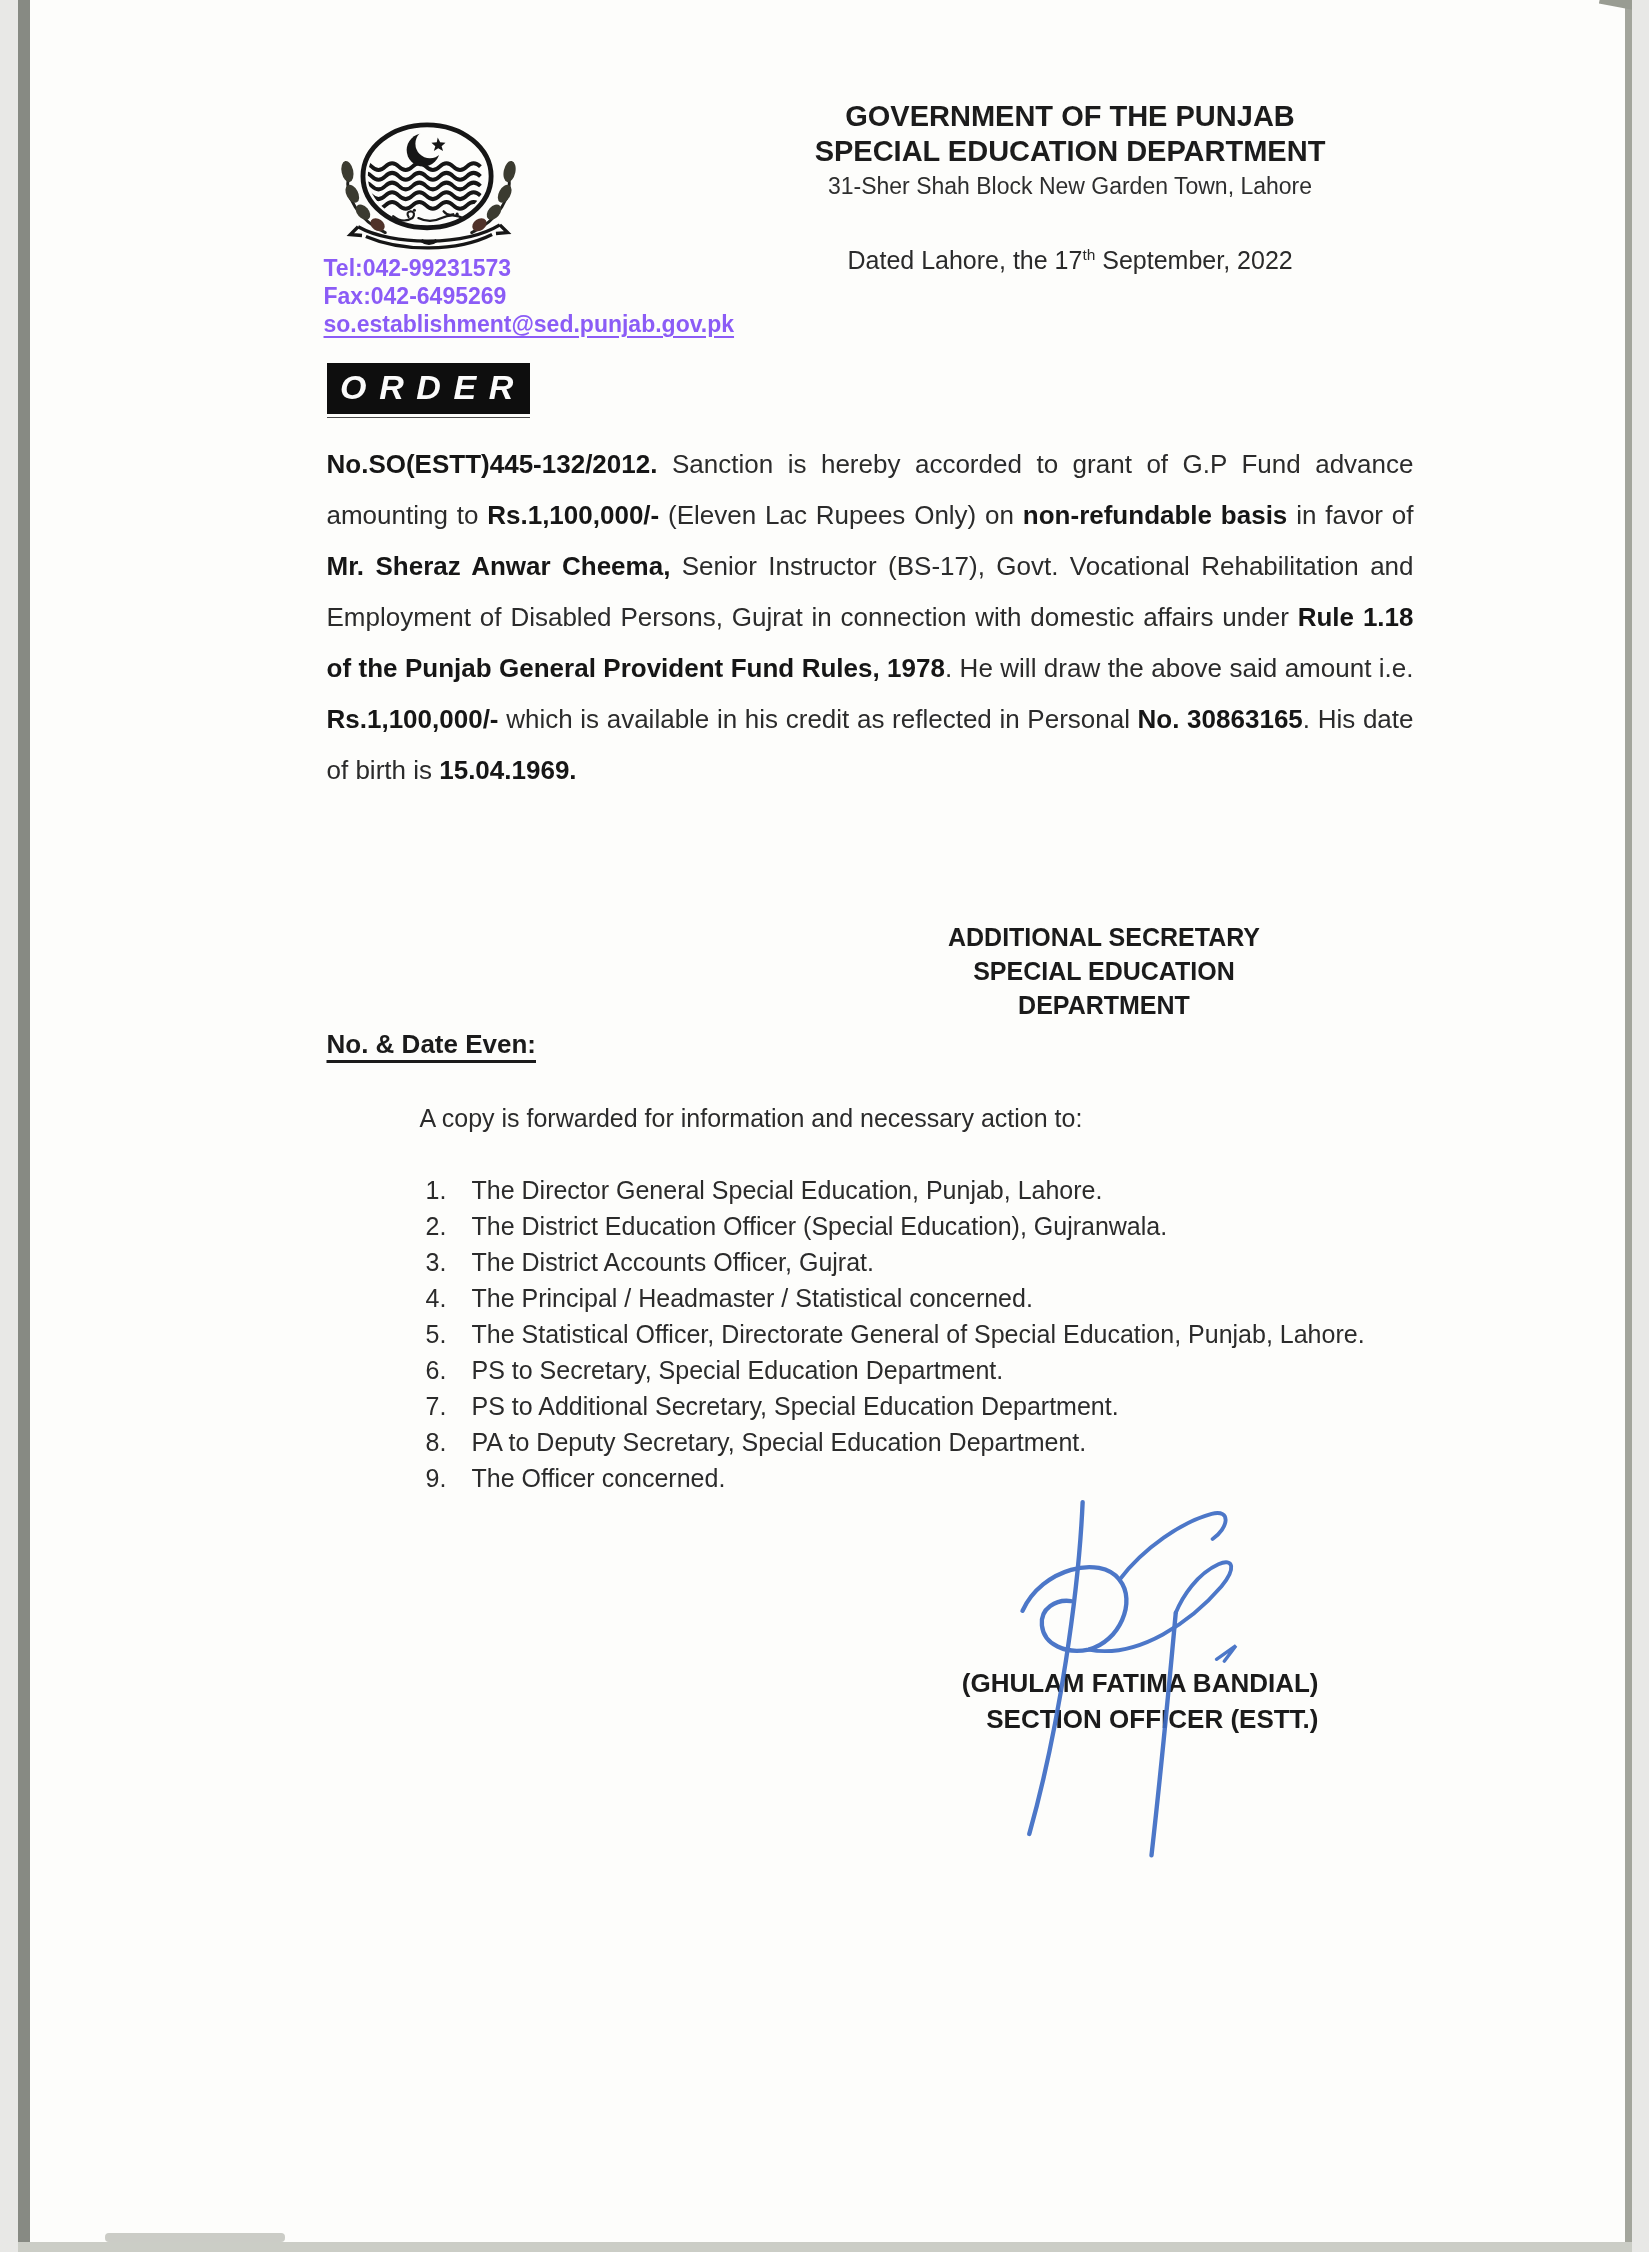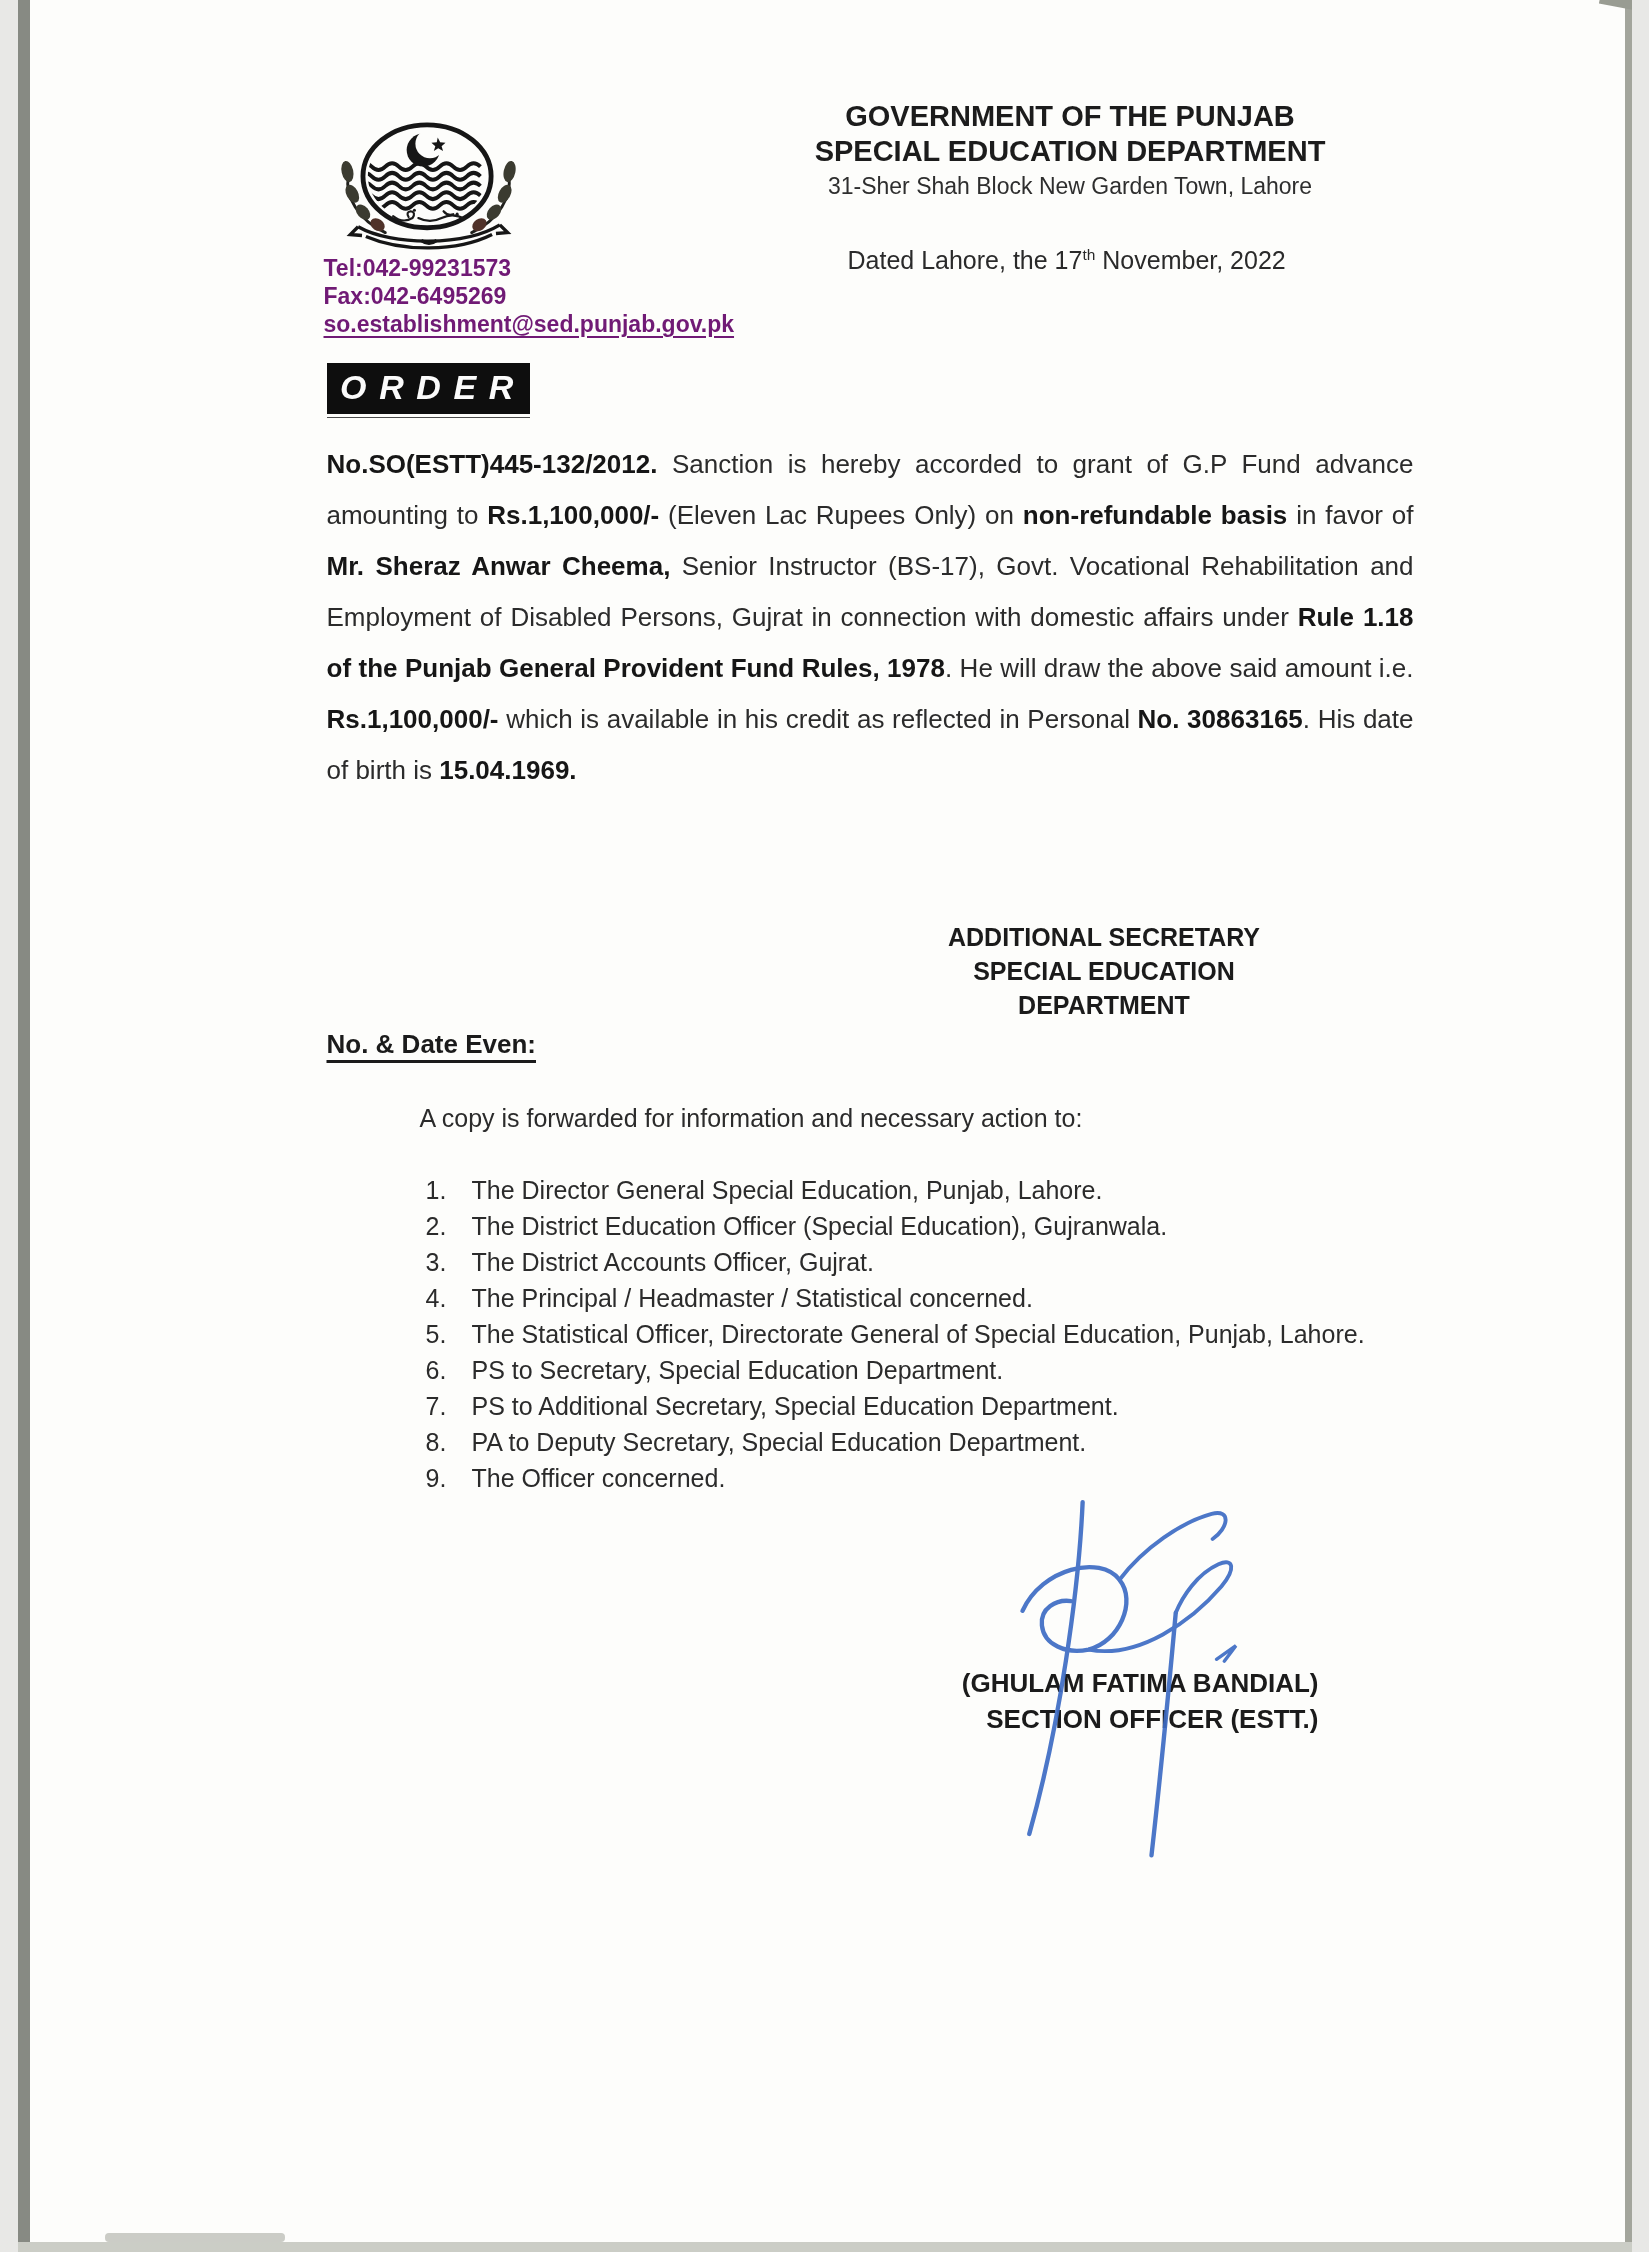--- a/index.html
+++ b/index.html
@@ -17,21 +17,21 @@
   .edge-bottom{position:absolute;left:0;bottom:0;width:1650px;height:9.7px;background:#cbcdc6;}
   .edge-bottom-smudge{position:absolute;left:87px;top:2233px;width:180px;height:8.7px;background:#b9bbb4;border-radius:3.9px;opacity:.75;}
 
   
   .logo{position:absolute;left:311px;top:118px;width:199px;height:136px;}
   .dept-block{position:absolute;left:713px;top:99px;width:679px;text-align:center;line-height:35px;}
   .dept-line1,.dept-line2{font-size:29px;font-weight:700;color:#1c1c1c;}
   .dept-line3{font-size:23px;color:#2e2e2e;}
   .date-line{position:absolute;left:830px;top:246px;font-size:25px;color:#2a2a2a;}
   .date-line sup{font-size:15.5px;}
-  .contact{position:absolute;left:306px;top:254px;font-size:23px;font-weight:700;line-height:28px;color:#701a75;}
+  .contact{position:absolute;left:306px;top:254px;font-size:23px;font-weight:700;line-height:28px;color:#8b5cf6;}
   .contact .email{text-decoration:underline;text-underline-offset:3.9px;}
 
   
   .order-wrap{position:absolute;left:309px;top:363px;border-bottom:1.9px solid #4a4a4a;padding-bottom:2.9px;}
   .order-box{
     display:inline-block;background:#0e0e0e;color:#fbfbfb;
     font-style:italic;font-weight:700;font-size:34px;letter-spacing:12.6px;
     padding:4.9px 3.9px 6.8px 13.6px;
   }
 
@@ -129,21 +129,21 @@
       </g>
     </svg>
   </div>
 
   <div class="dept-block">
     <div class="dept-line1">GOVERNMENT OF THE PUNJAB</div>
     <div class="dept-line2">SPECIAL EDUCATION DEPARTMENT</div>
     <div class="dept-line3">31-Sher Shah Block New Garden Town, Lahore</div>
   </div>
 
-  <div class="date-line"><span>Dated Lahore, the 17</span><sup>th</sup><span> November, 2022</span></div>
+  <div class="date-line"><span>Dated Lahore, the 17</span><sup>th</sup><span> September, 2022</span></div>
 
   <div class="contact">
     <div>Tel:042-99231573</div>
     <div>Fax:042-6495269</div>
     <div class="email">so.establishment@sed.punjab.gov.pk</div>
   </div>
 
   <div class="order-wrap">
     <span class="order-box">ORDER</span>
   </div>

